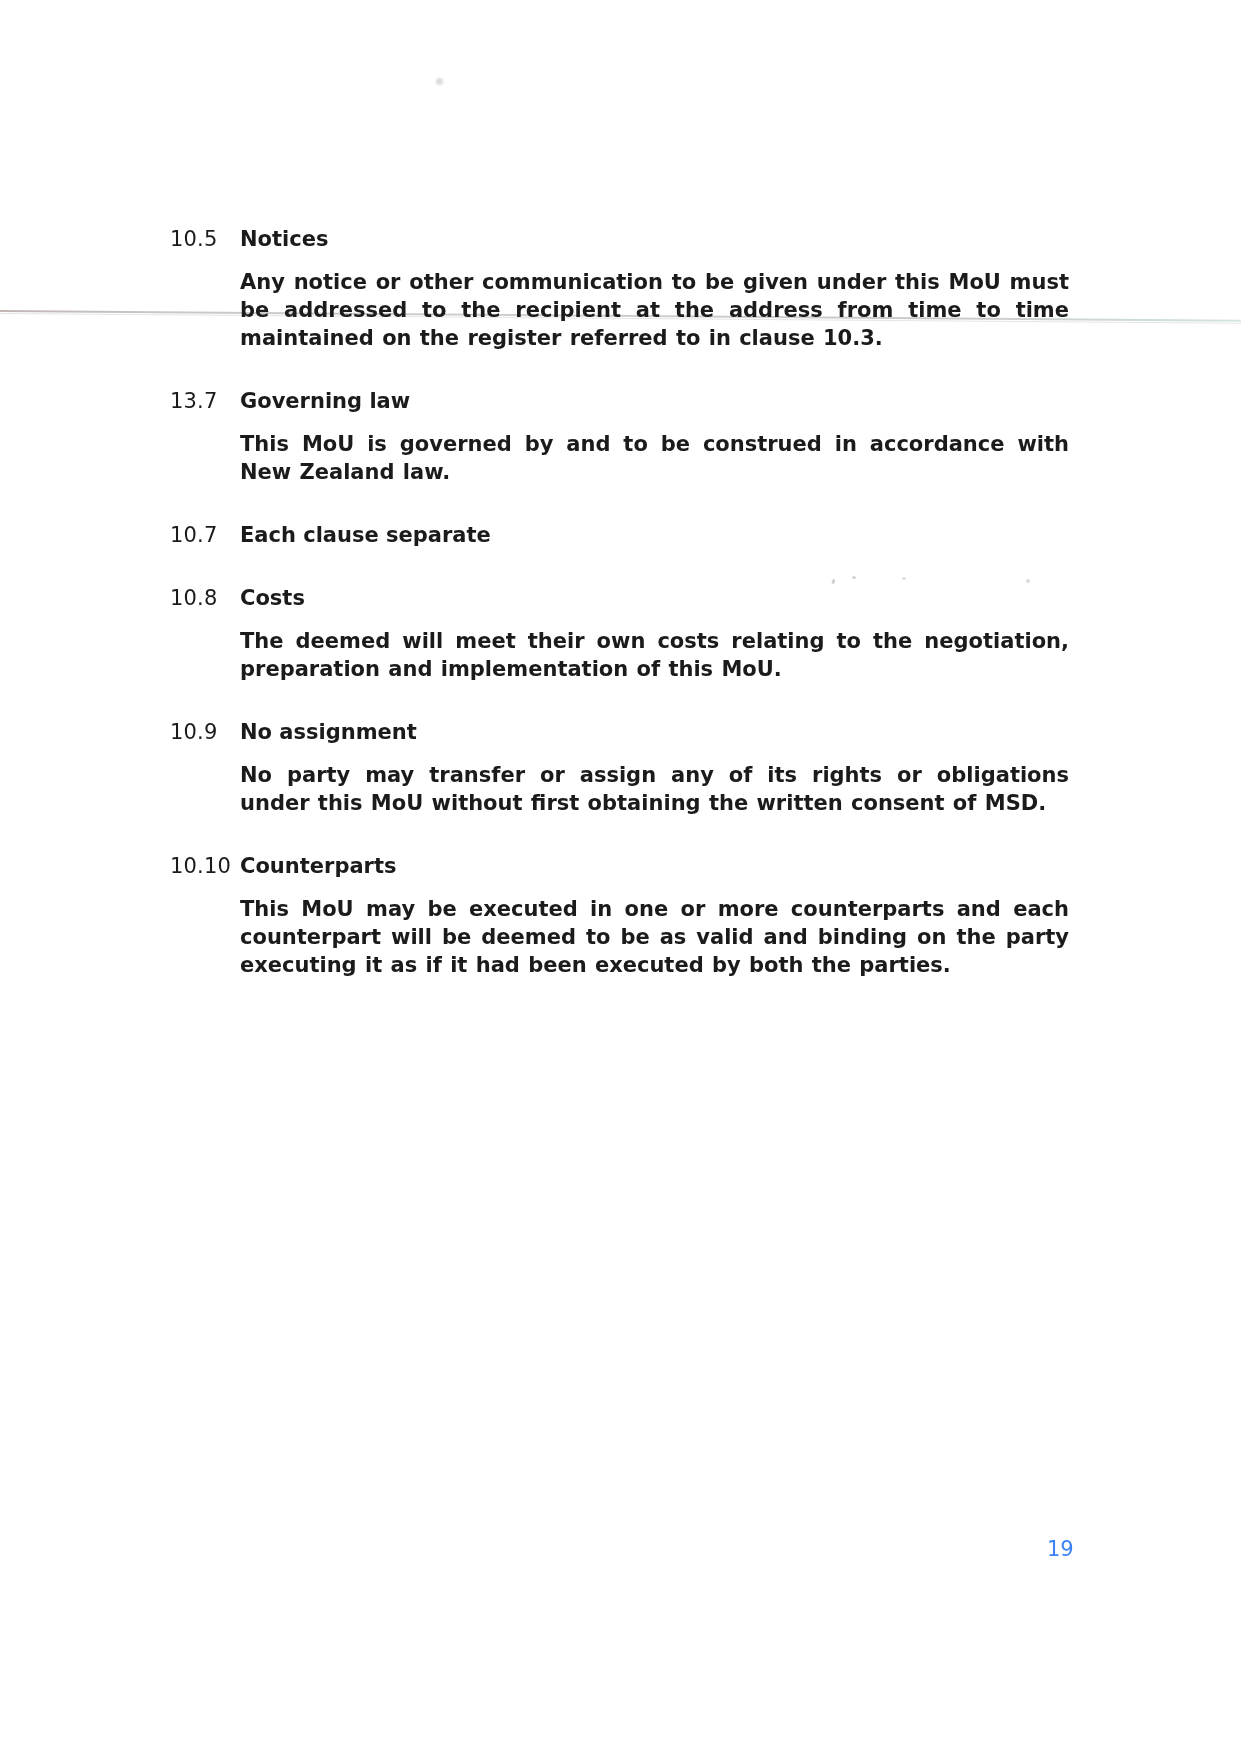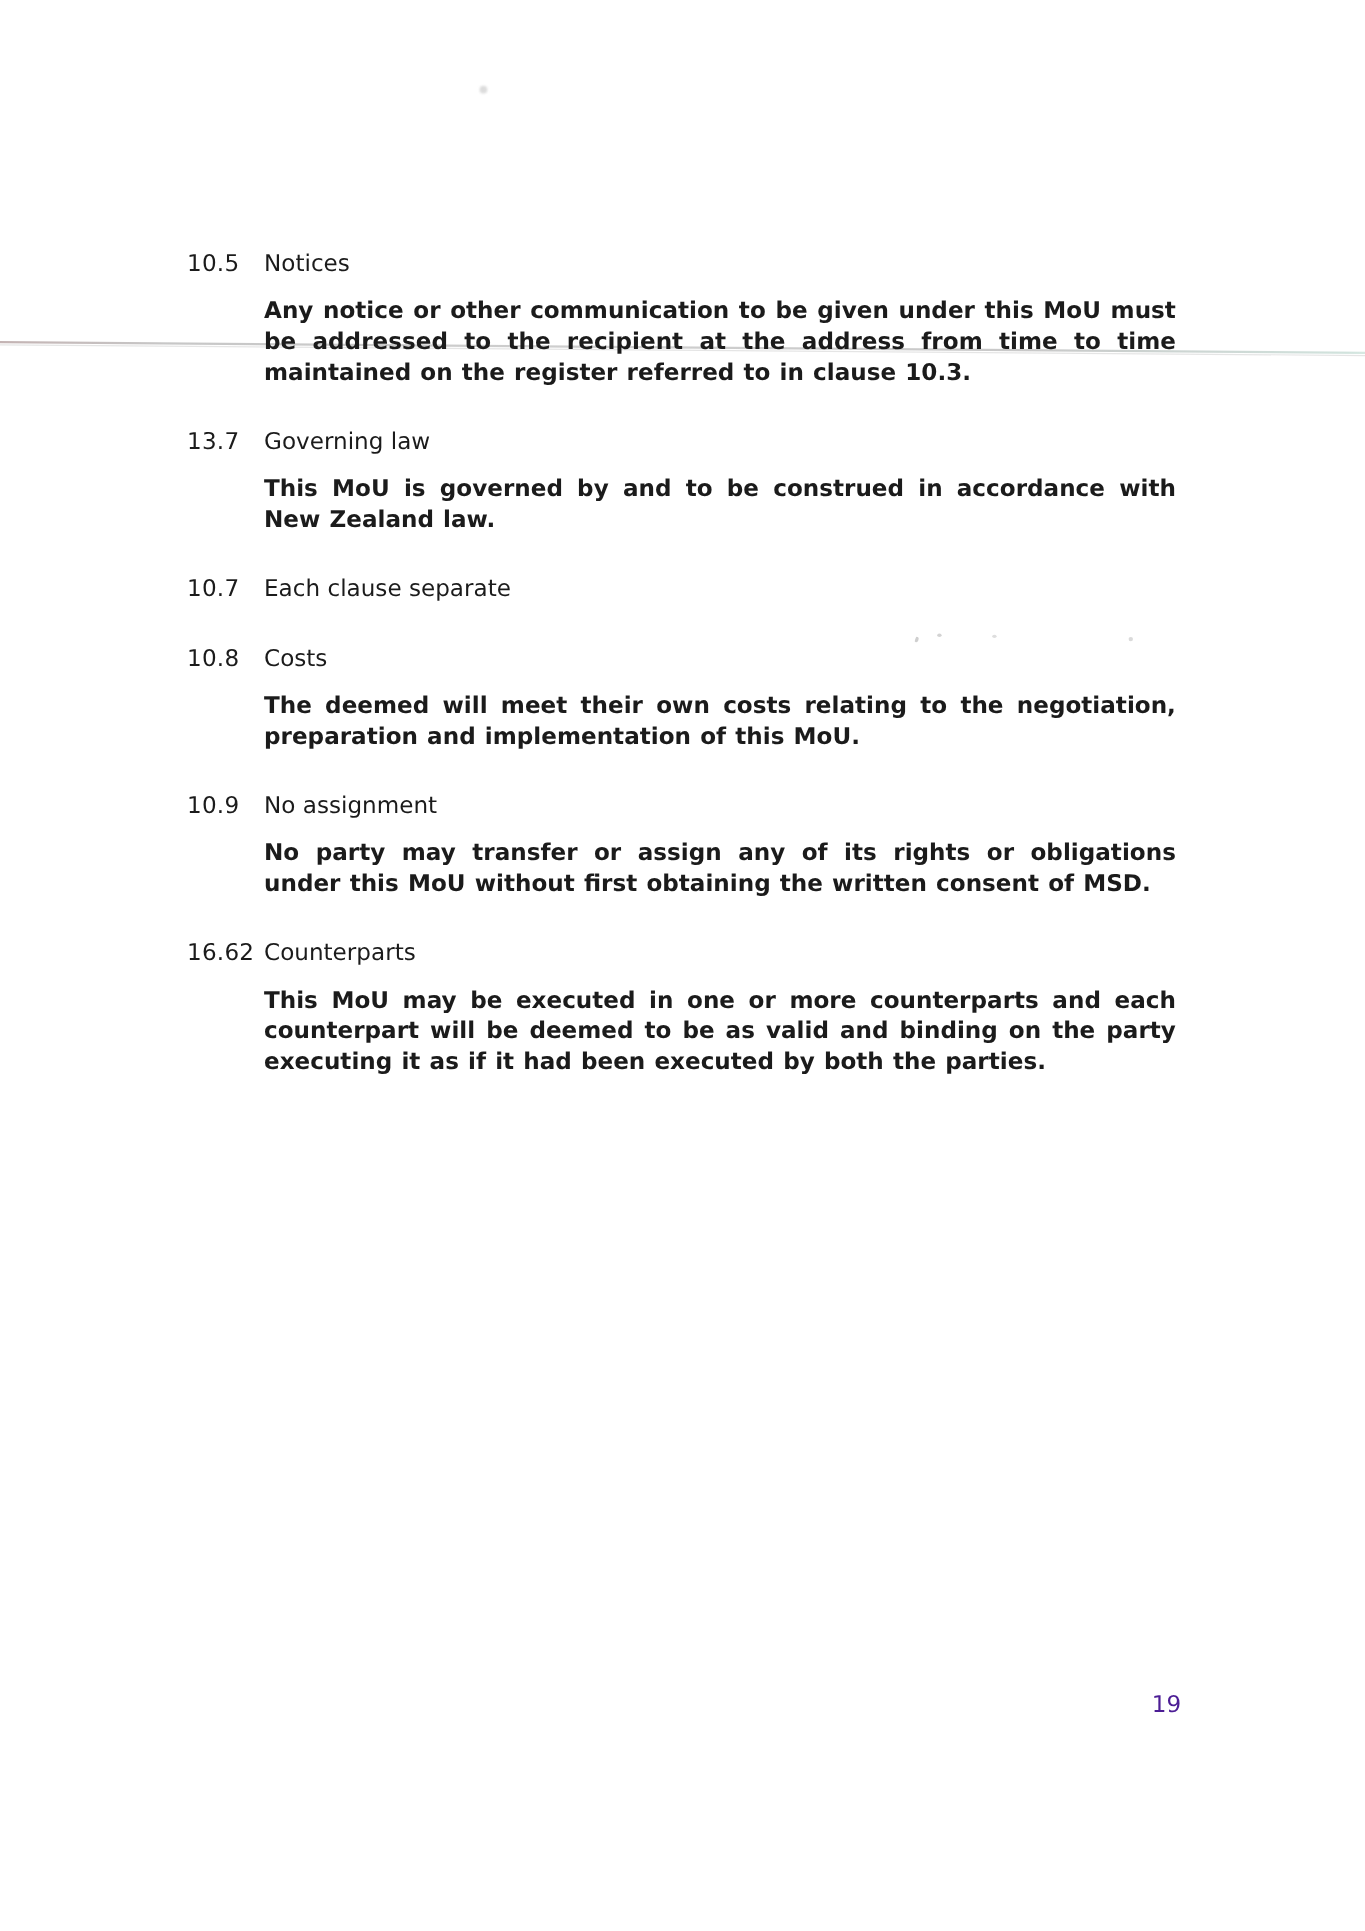--- a/index.html
+++ b/index.html
@@ -30,21 +30,21 @@
     font-size: 21px;
     line-height: 28px;
     margin-top: 35px;
   }
   .clause-num {
     flex: 0 0 70px;
     font-weight: normal;
     letter-spacing: 0.2px;
   }
   .clause-title {
-    font-weight: normal;
+    font-weight: bold;
   }
   .clause-body {
     margin: 15px 0 0 70px;
     font-size: 21px;
     line-height: 28px;
     text-align: justify;
     text-justify: inter-word;
     word-spacing: 1px;
     font-weight: bold;
   }
@@ -87,21 +87,21 @@
   .speck-b { top: 579px; left: 832px; width: 3px; height: 5px; opacity: .65; transform: rotate(20deg); border-radius: 40% 60% 60% 40%; }
   .speck-c { top: 576px; left: 852px; width: 4px; height: 3px; opacity: .6; }
   .speck-d { top: 577px; left: 902px; width: 4px; height: 3px; opacity: .45; }
   .speck-e { top: 579px; left: 1026px; width: 4px; height: 4px; opacity: .5; }
   .page-number {
     position: absolute;
     top: 1536px;
     left: 1047px;
     font-size: 21px;
     line-height: 26px;
-    color: #4c1d95;
+    color: #3b82f6;
   }
 </style>
 </head>
 <body>
 
 <div class="page">
 
   <span class="speck speck-a"></span>
 
   <div class="scan-line"></div>
@@ -148,21 +148,21 @@
     <div class="clause">
       <div class="clause-head">
         <span class="clause-num">10.9</span>
         <span class="clause-title">No assignment</span>
       </div>
       <p class="clause-body">No party may transfer or assign any of its rights or obligations under this MoU without first obtaining the written consent of MSD.</p>
     </div>
 
     <div class="clause">
       <div class="clause-head">
-        <span class="clause-num">16.62</span>
+        <span class="clause-num">10.10</span>
         <span class="clause-title">Counterparts</span>
       </div>
       <p class="clause-body">This MoU may be executed in one or more counterparts and each counterpart will be deemed to be as valid and binding on the party executing it as if it had been executed by both the parties.</p>
     </div>
 
   </div>
 
   <div class="page-number">19</div>
 
 </div>

